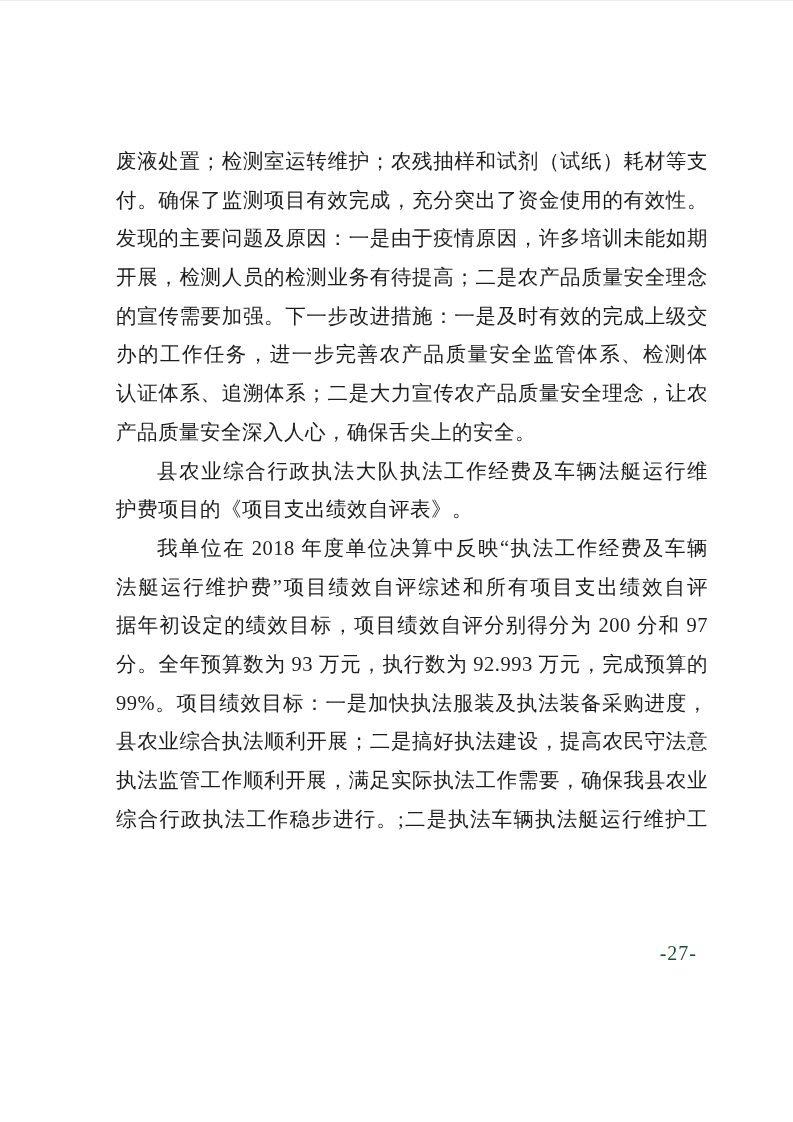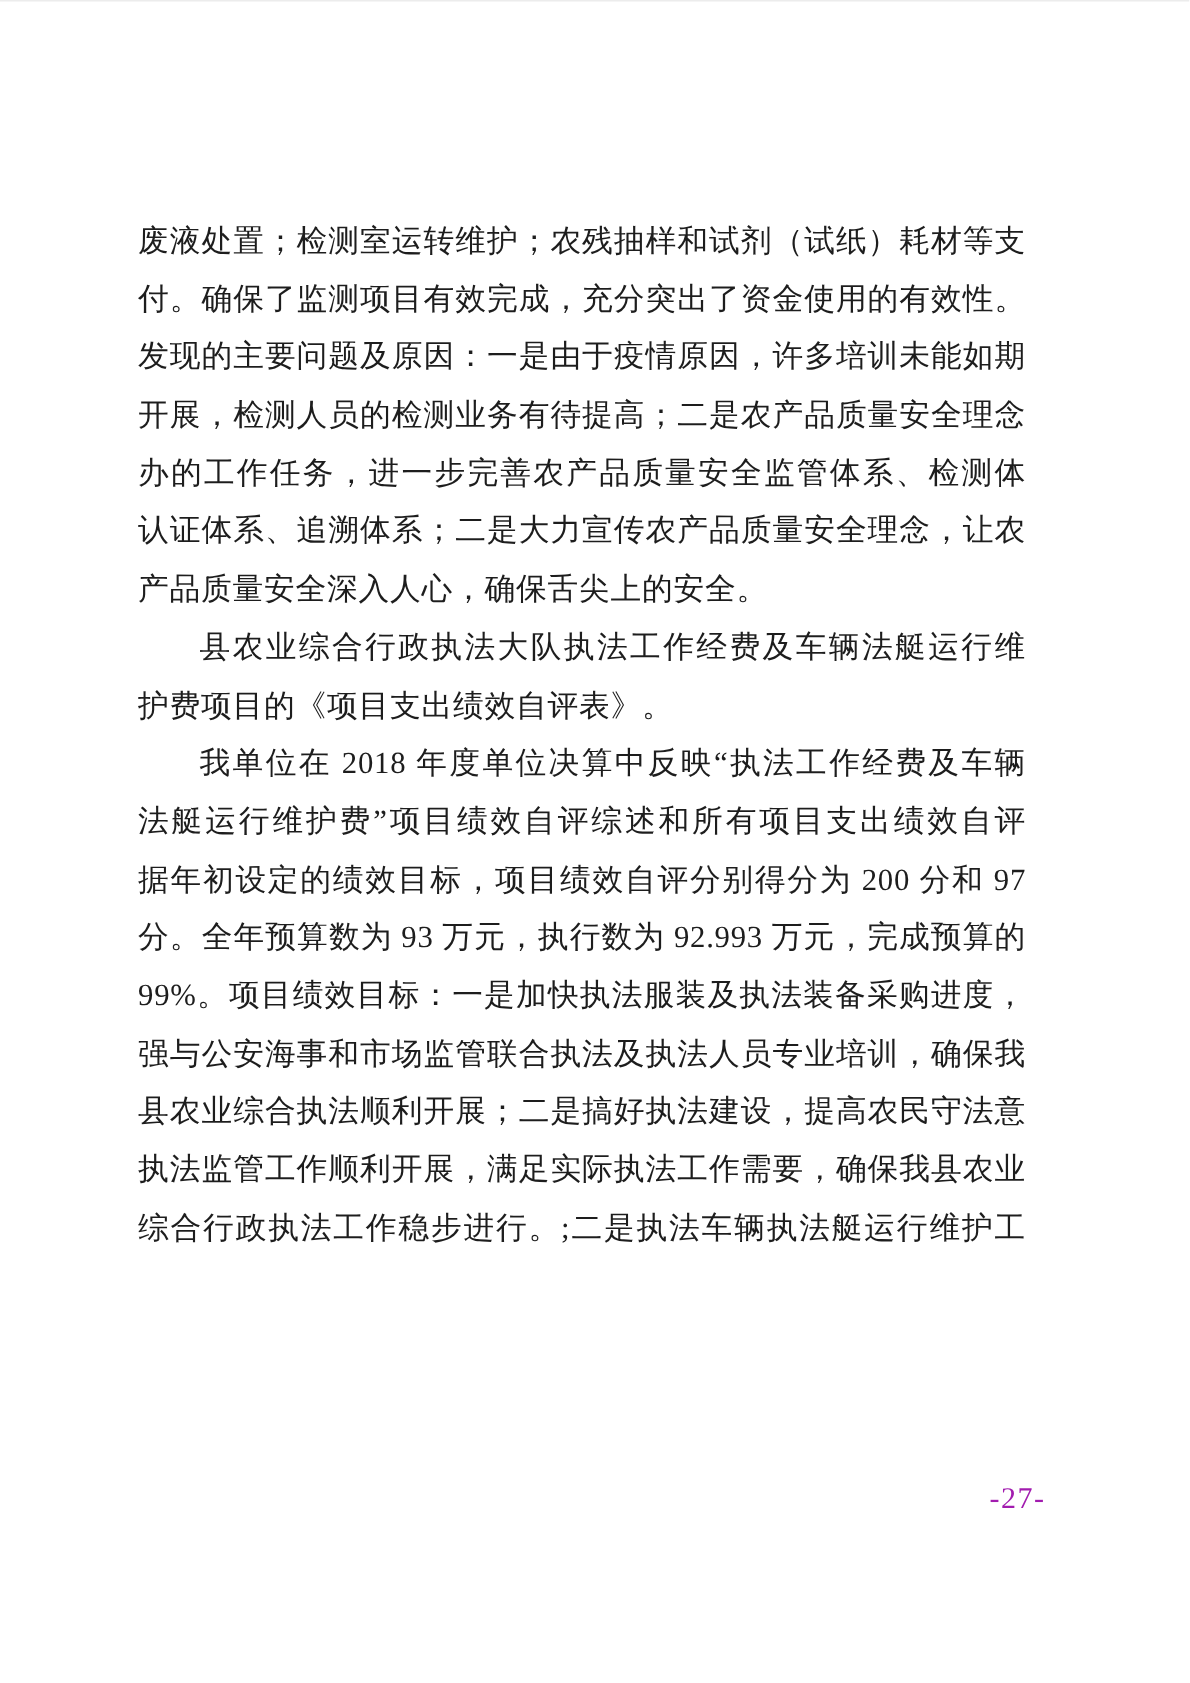--- a/index.html
+++ b/index.html
@@ -13,21 +13,21 @@
     height: 1122px;
     background: #ffffff;
     font-family: "Liberation Serif", serif;
     color: #1d1d1d;
     overflow: hidden;
     border-top: 1px solid #ececec; 
     box-sizing: border-box;
   }
   .content {
     position: absolute;
-    left: 92px;
+    left: 116px;
     top: 141px;
     width: 592px;
   }
   .line {
     margin: 0;
     padding: 0;
     height: 38.7px;
     line-height: 38.7px;
     font-size: 20.5px;
     letter-spacing: 0.5px;
@@ -40,46 +40,46 @@
     text-align-last: justify;
   }
   .line.end {
     text-align-last: left;
   }
   .line.indent {
     text-indent: 2em;
   }
   .page-number {
     position: absolute;
-    top: 984px;
+    top: 938px;
     right: 96px;
     font-size: 20px;
     letter-spacing: 1px;
-    color: #a21caf;
+    color: #14532d;
     line-height: 28px;
   }
 </style>
 </head>
 <body>
 
 <div class="page">
   <div class="content">
     <p class="line fill">废液处置；检测室运转维护；农残抽样和试剂（试纸）耗材等支</p>
     <p class="line fill">付。确保了监测项目有效完成，充分突出了资金使用的有效性。</p>
     <p class="line fill">发现的主要问题及原因：一是由于疫情原因，许多培训未能如期</p>
     <p class="line fill">开展，检测人员的检测业务有待提高；二是农产品质量安全理念</p>
+    <p class="line fill">的宣传需要加强。下一步改进措施：一是及时有效的完成上级交</p>
     <p class="line fill">办的工作任务，进一步完善农产品质量安全监管体系、检测体系、</p>
     <p class="line fill">认证体系、追溯体系；二是大力宣传农产品质量安全理念，让农</p>
     <p class="line end">产品质量安全深入人心，确保舌尖上的安全。</p>
     <p class="line fill indent">县农业综合行政执法大队执法工作经费及车辆法艇运行维</p>
     <p class="line end">护费项目的《项目支出绩效自评表》。</p>
     <p class="line fill indent">我单位在 2018 年度单位决算中反映“执法工作经费及车辆</p>
     <p class="line fill">法艇运行维护费”项目绩效自评综述和所有项目支出绩效自评表。</p>
     <p class="line fill">据年初设定的绩效目标，项目绩效自评分别得分为 200 分和 97</p>
     <p class="line fill">分。全年预算数为 93 万元，执行数为 92.993 万元，完成预算的</p>
     <p class="line fill">99%。项目绩效目标：一是加快执法服装及执法装备采购进度，加</p>
-    <p class="line fill">强与公安海事和市场监管联合执法及执法人员专业培训，确保我</p>
     <p class="line fill">县农业综合执法顺利开展；二是搞好执法建设，提高农民守法意</p>
     <p class="line fill">执法监管工作顺利开展，满足实际执法工作需要，确保我县农业</p>
     <p class="line fill">综合行政执法工作稳步进行。;二是执法车辆执法艇运行维护工作</p>
   </div>
   <div class="page-number">-27-</div>
 </div>
 
 </body></html>

